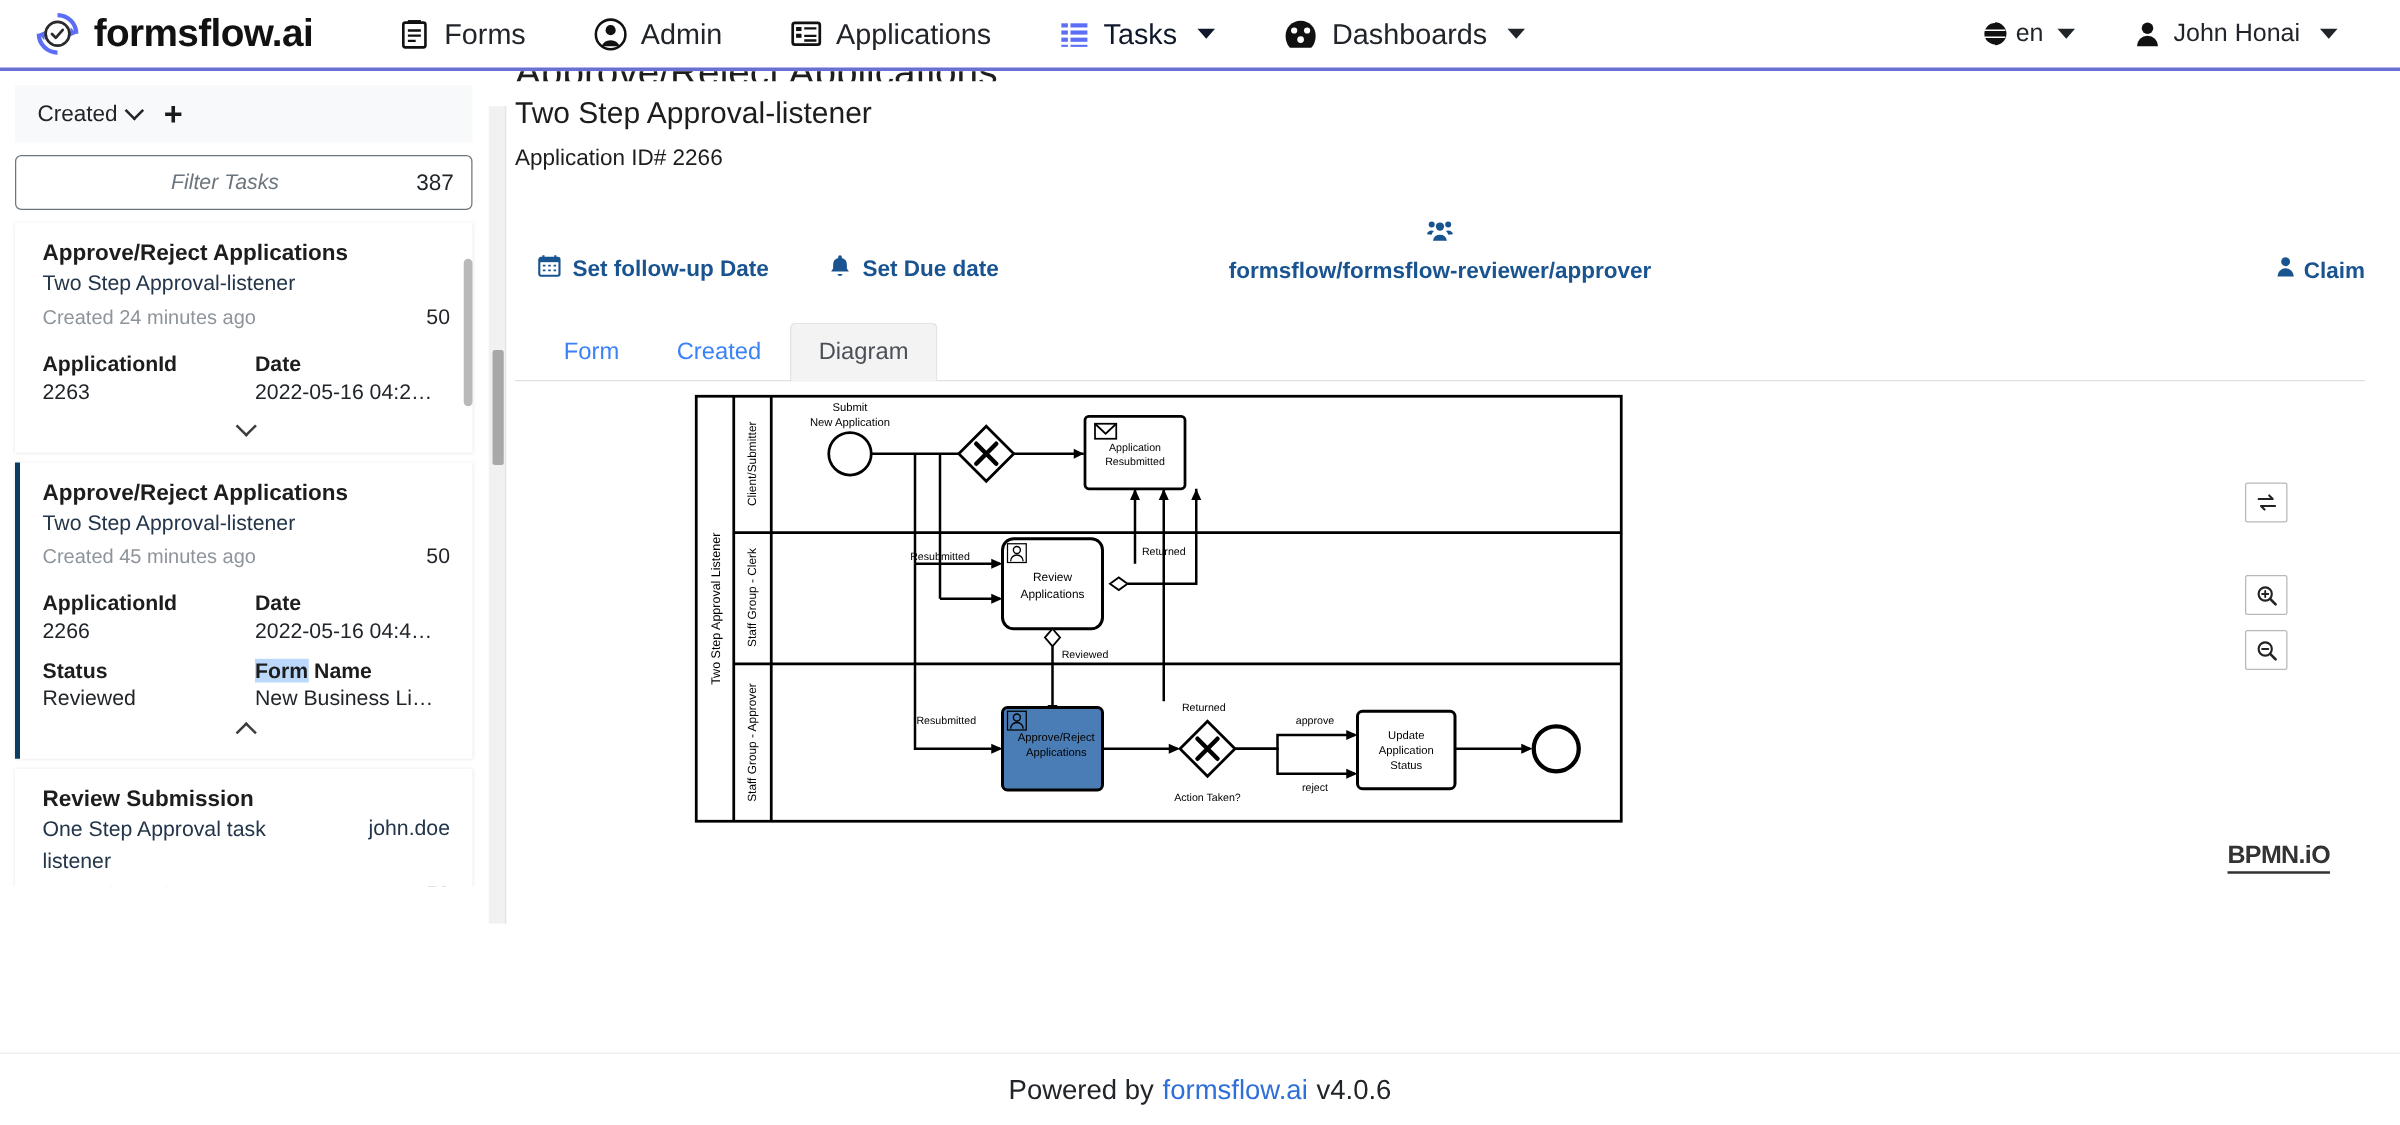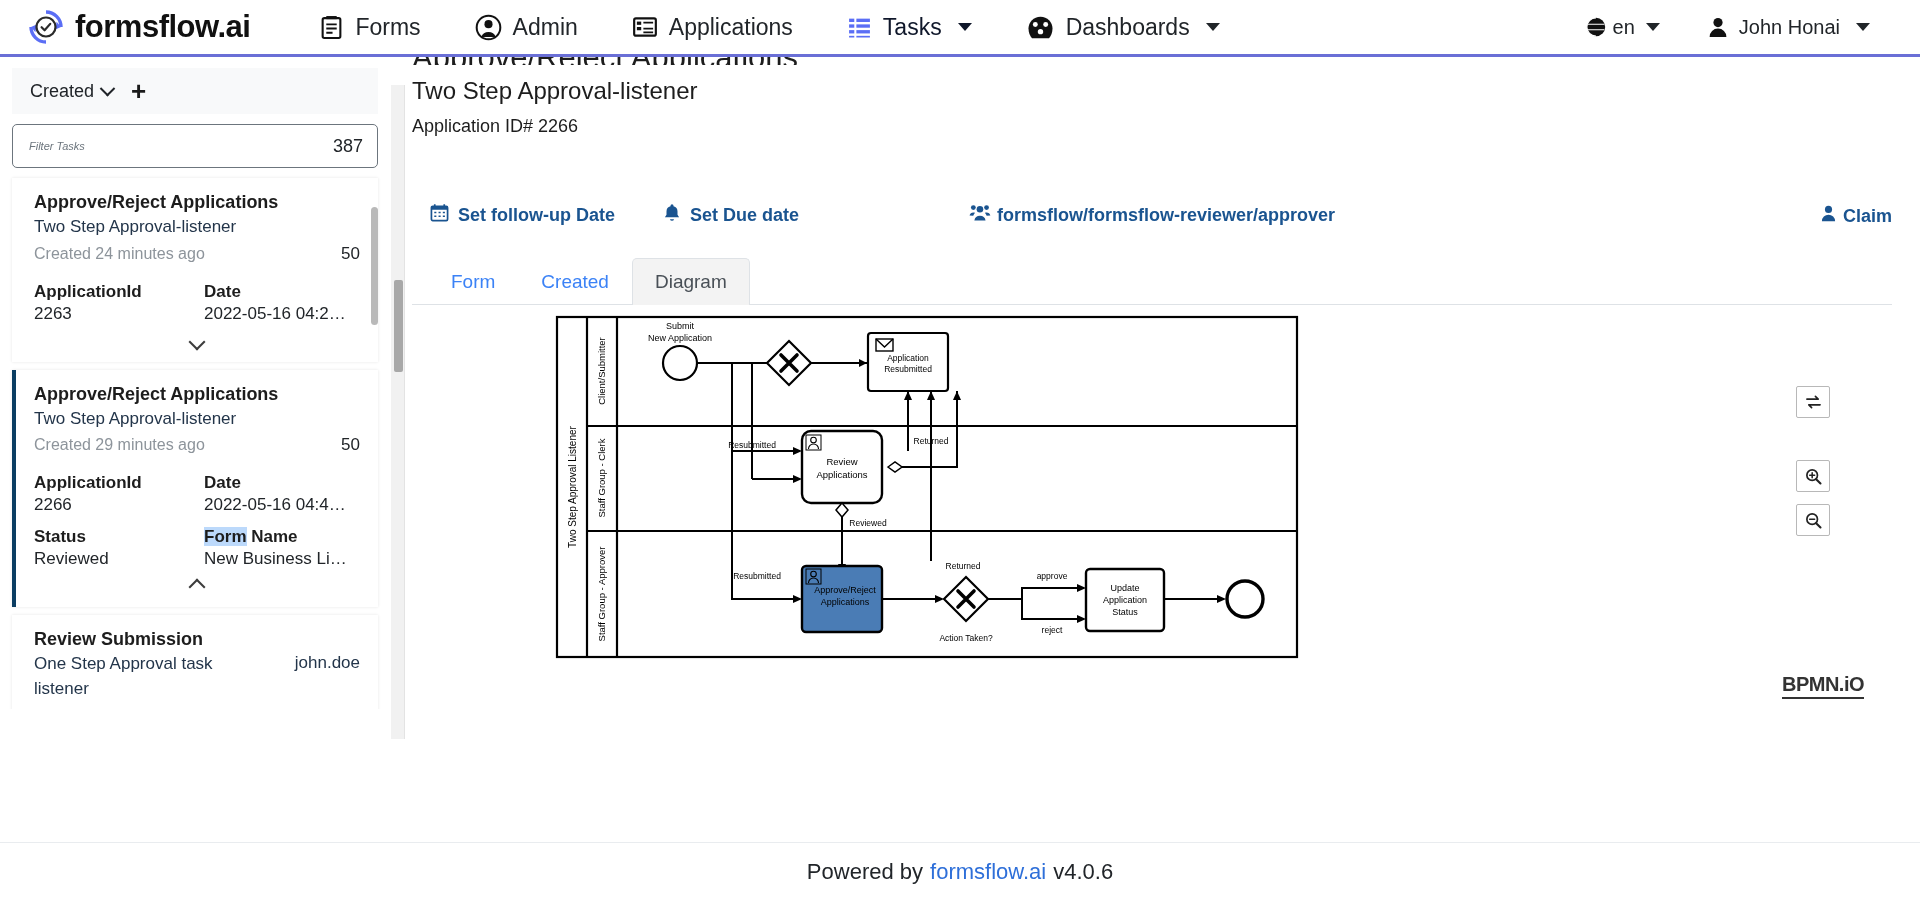--- a/index.html
+++ b/index.html
@@ -100,24 +100,25 @@
     margin: 10px 12px 0 12px;
     height: 44px;
     border: 1px solid #6c757d;
     border-radius: 5px;
     display: flex; align-items: center;
     padding: 0 14px;
     background: #ffffff;
   }
   .filter-input {
     flex: 1; border: none; outline: none;
-    font-size: 11px; color: #3b82f6;
+    font-size: 17px; color: #3b82f6;
     font-family: "Liberation Sans", sans-serif;
     font-style: italic;
     background: transparent;
+    text-align: center;
   }
   .filter-input::placeholder { color: #6c757d; font-style: italic; }
   .filter-count { font-size: 18px; color: #212529; font-style: normal; }
 
   .task-list {
     margin-top: 2px;
     position: relative;
     height: 545px;
     overflow: hidden;
   }
@@ -226,21 +227,21 @@
     display: flex; align-items: center; gap: 9px;
     color: #1a5490; font-size: 18px; font-weight: 600;
     cursor: pointer; white-space: nowrap;
   }
   .action-link.follow { margin-left: 18px; }
   .action-link.due { margin-left: 48px; }
   .group-block {
     position: absolute;
     left: 50%; transform: translateX(-50%);
     bottom: 0;
-    display: flex; flex-direction: row; align-items: center; gap: 6px;
+    display: flex; flex-direction: column; align-items: center; gap: 6px;
     color: #1a5490;
     cursor: pointer;
   }
   .group-label { font-size: 18px; font-weight: 600; color: #1a5490; }
   .claim-link {
     margin-left: auto;
     display: flex; align-items: center; gap: 7px;
     color: #1a5490; font-size: 18px; font-weight: 600; cursor: pointer; margin-top: 22px;
   }
 
@@ -458,21 +459,21 @@
           <span class="chev-sm down"></span>
         </div>
       </div>
 
       <div class="task-card selected">
         <div class="task-title">Approve/Reject Applications</div>
         <div class="task-sub-row">
           <div class="task-sub">Two Step Approval-listener</div>
         </div>
         <div class="task-created">
-          <span>Created 29 minutes ago</span>
+          <span>Created 45 minutes ago</span>
           <span class="num">50</span>
         </div>
         <div class="kv-grid">
           <div class="kv-label">ApplicationId</div>
           <div class="kv-label">Date</div>
           <div class="kv-value">2266</div>
           <div class="kv-value">2022-05-16 04:48:...</div>
           <div class="kv-label">Status</div>
           <div class="kv-label hl"><span class="sel">Form</span> Name</div>
           <div class="kv-value">Reviewed</div>

